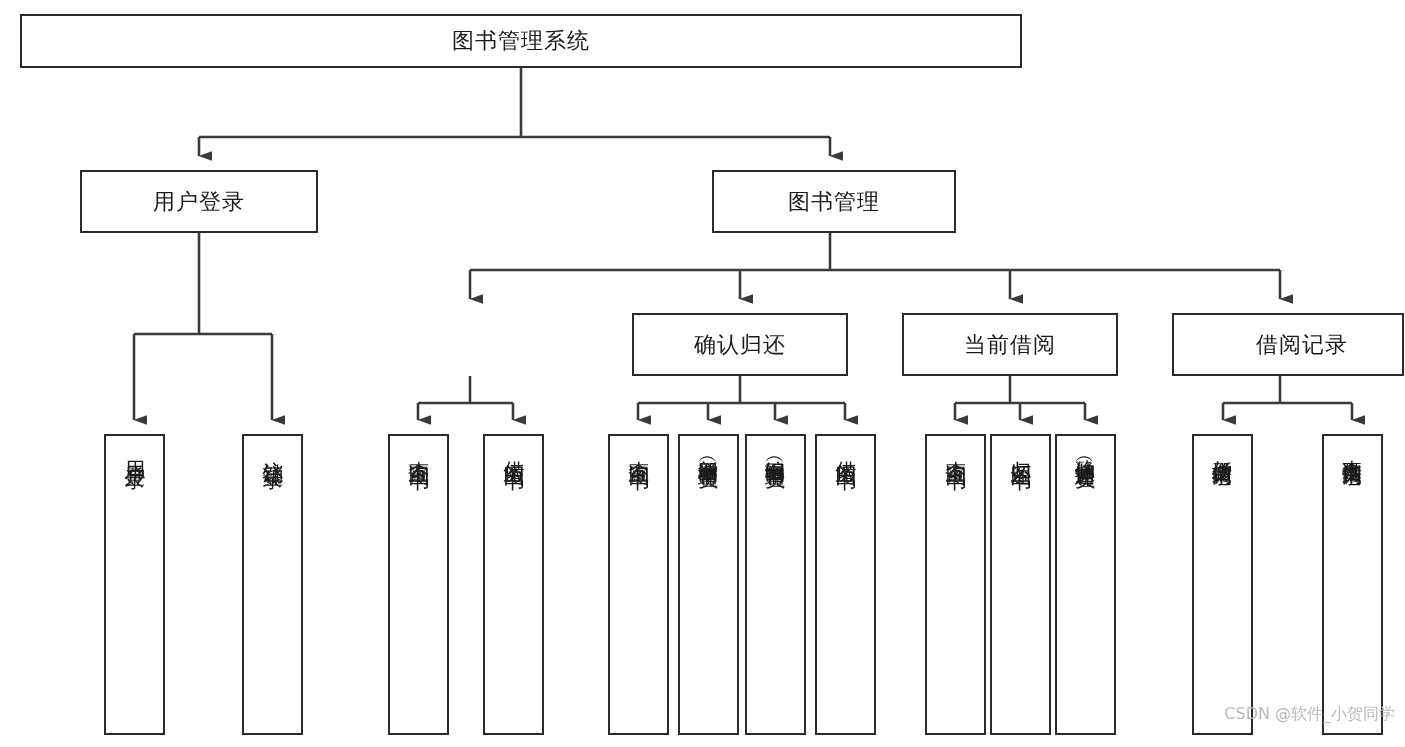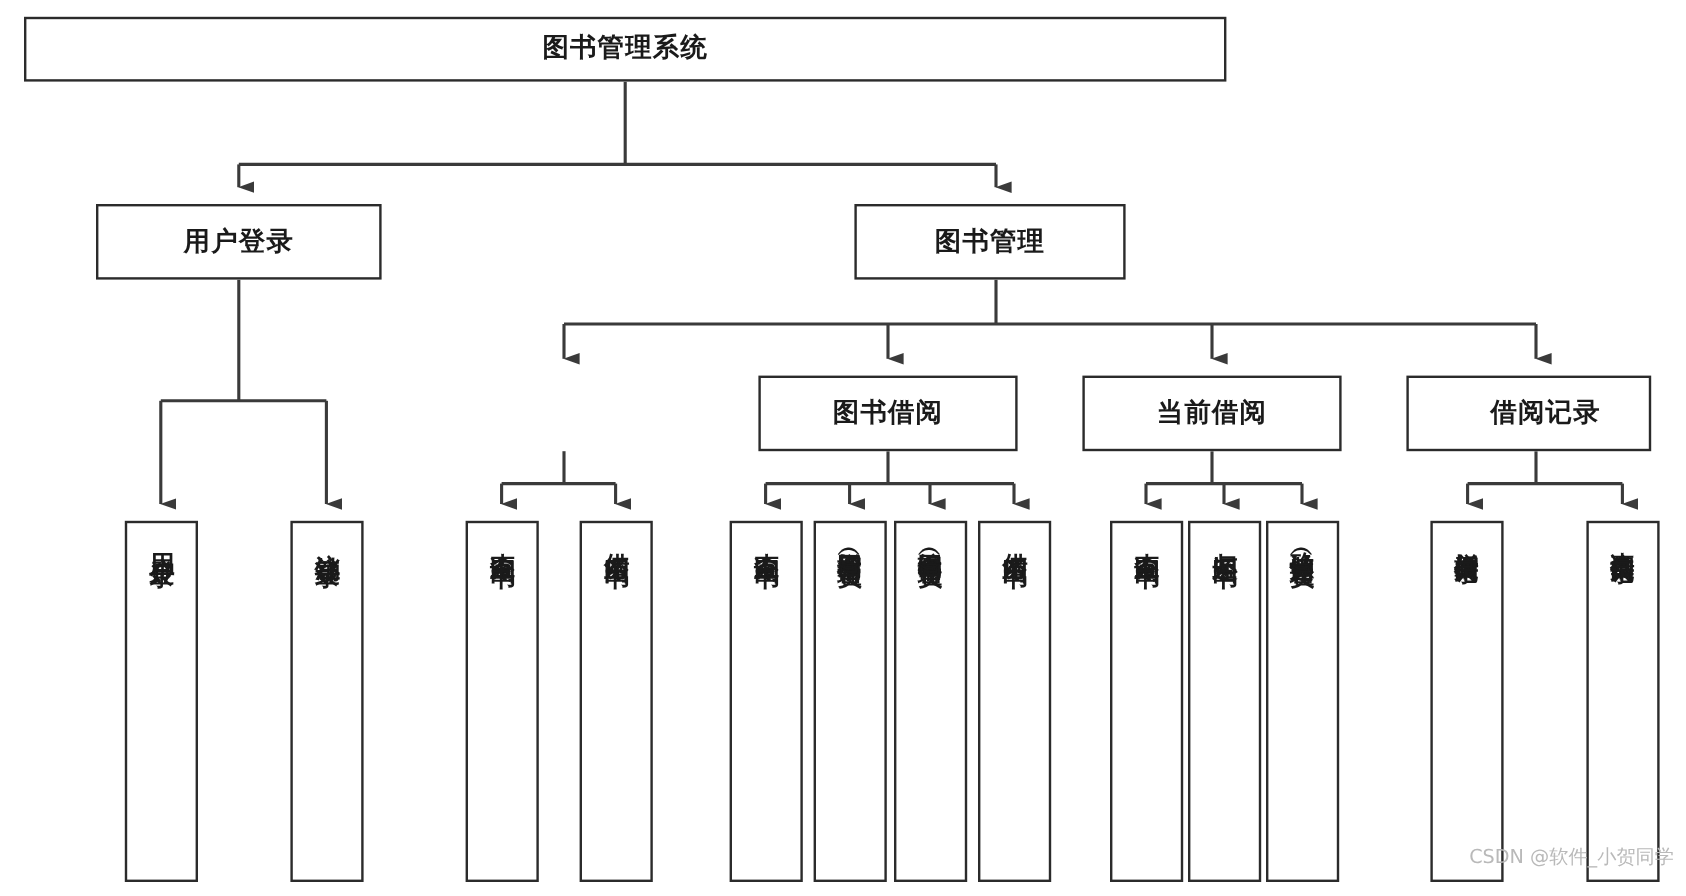--- a/index.html
+++ b/index.html
@@ -34,21 +34,20 @@
     align-items: center;
     justify-content: center;
     color: #1a1a1a;
     line-height: 1.15;
     z-index: 2;
   }
   .node-label {
     display: block;
     text-align: center;
     white-space: nowrap;
-    font-weight: bold;
   }
   
   .node.horiz .node-label {
     font-size: 22px;
     letter-spacing: 1px;
   }
   .node.root .node-label {
     font-size: 22px;
     letter-spacing: 1px;
   }
@@ -138,34 +137,34 @@
   </svg>
 
   <div class="node root horiz" style="left:20px; top:14px; width:1002px; height:54px;">
     <span class="node-label">图书管理系统</span>
   </div>
 
   <div class="node horiz" style="left:80px; top:170px; width:238px; height:63px;">
     <span class="node-label">用户登录</span>
   </div>
 
-  <div class="node horiz" style="left:712px; top:170px; width:226px; height:63px;">
+  <div class="node horiz" style="left:712px; top:170px; width:244px; height:63px;">
     <span class="node-label">图书管理</span>
   </div>
 
 
   <div class="node horiz" style="left:632px; top:313px; width:216px; height:63px;">
-    <span class="node-label">图书借阅</span>
+    <span class="node-label">确认归还</span>
   </div>
 
   <div class="node horiz" style="left:902px; top:313px; width:216px; height:63px;">
     <span class="node-label">当前借阅</span>
   </div>
 
-  <div class="node horiz" style="left:1172px; top:313px; width:204px; height:63px;padding-left:28px;">
+  <div class="node horiz" style="left:1172px; top:313px; width:232px; height:63px;padding-left:28px;">
     <span class="node-label">借阅记录</span>
   </div>
 
   <div class="node vert" style="left:104px; top:434px; width:61px; height:301px;">
     <span class="node-label">用户登录</span>
   </div>
 
   <div class="node vert" style="left:242px; top:434px; width:61px; height:301px;">
     <span class="node-label">注销登录</span>
   </div>

